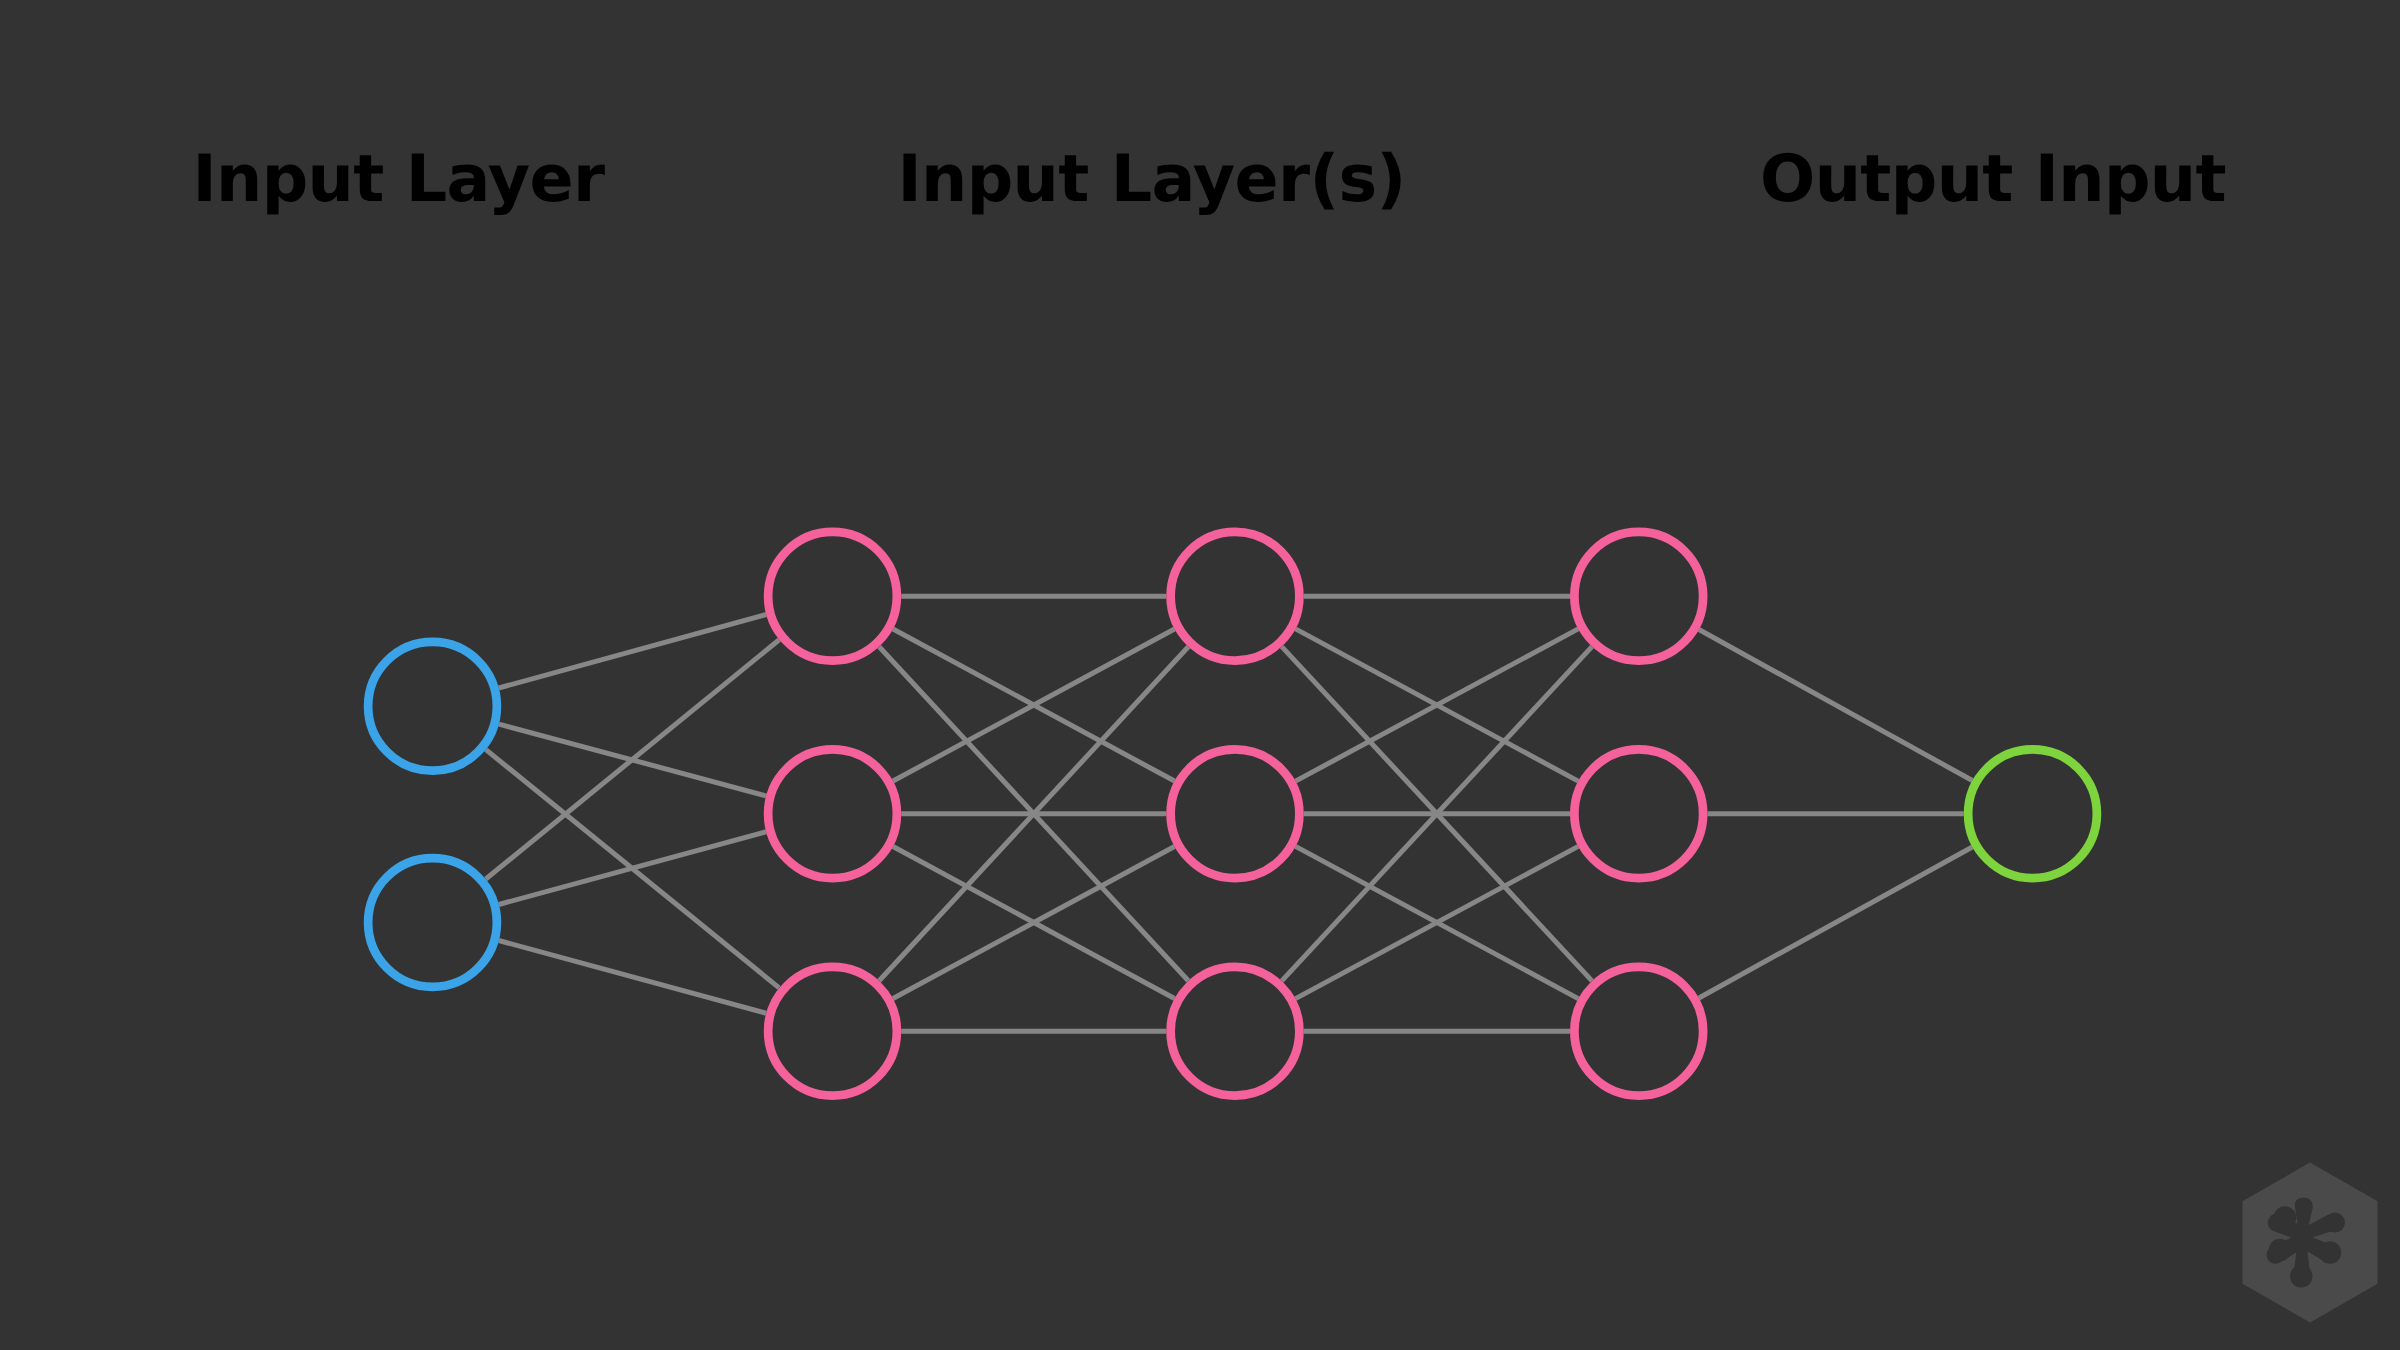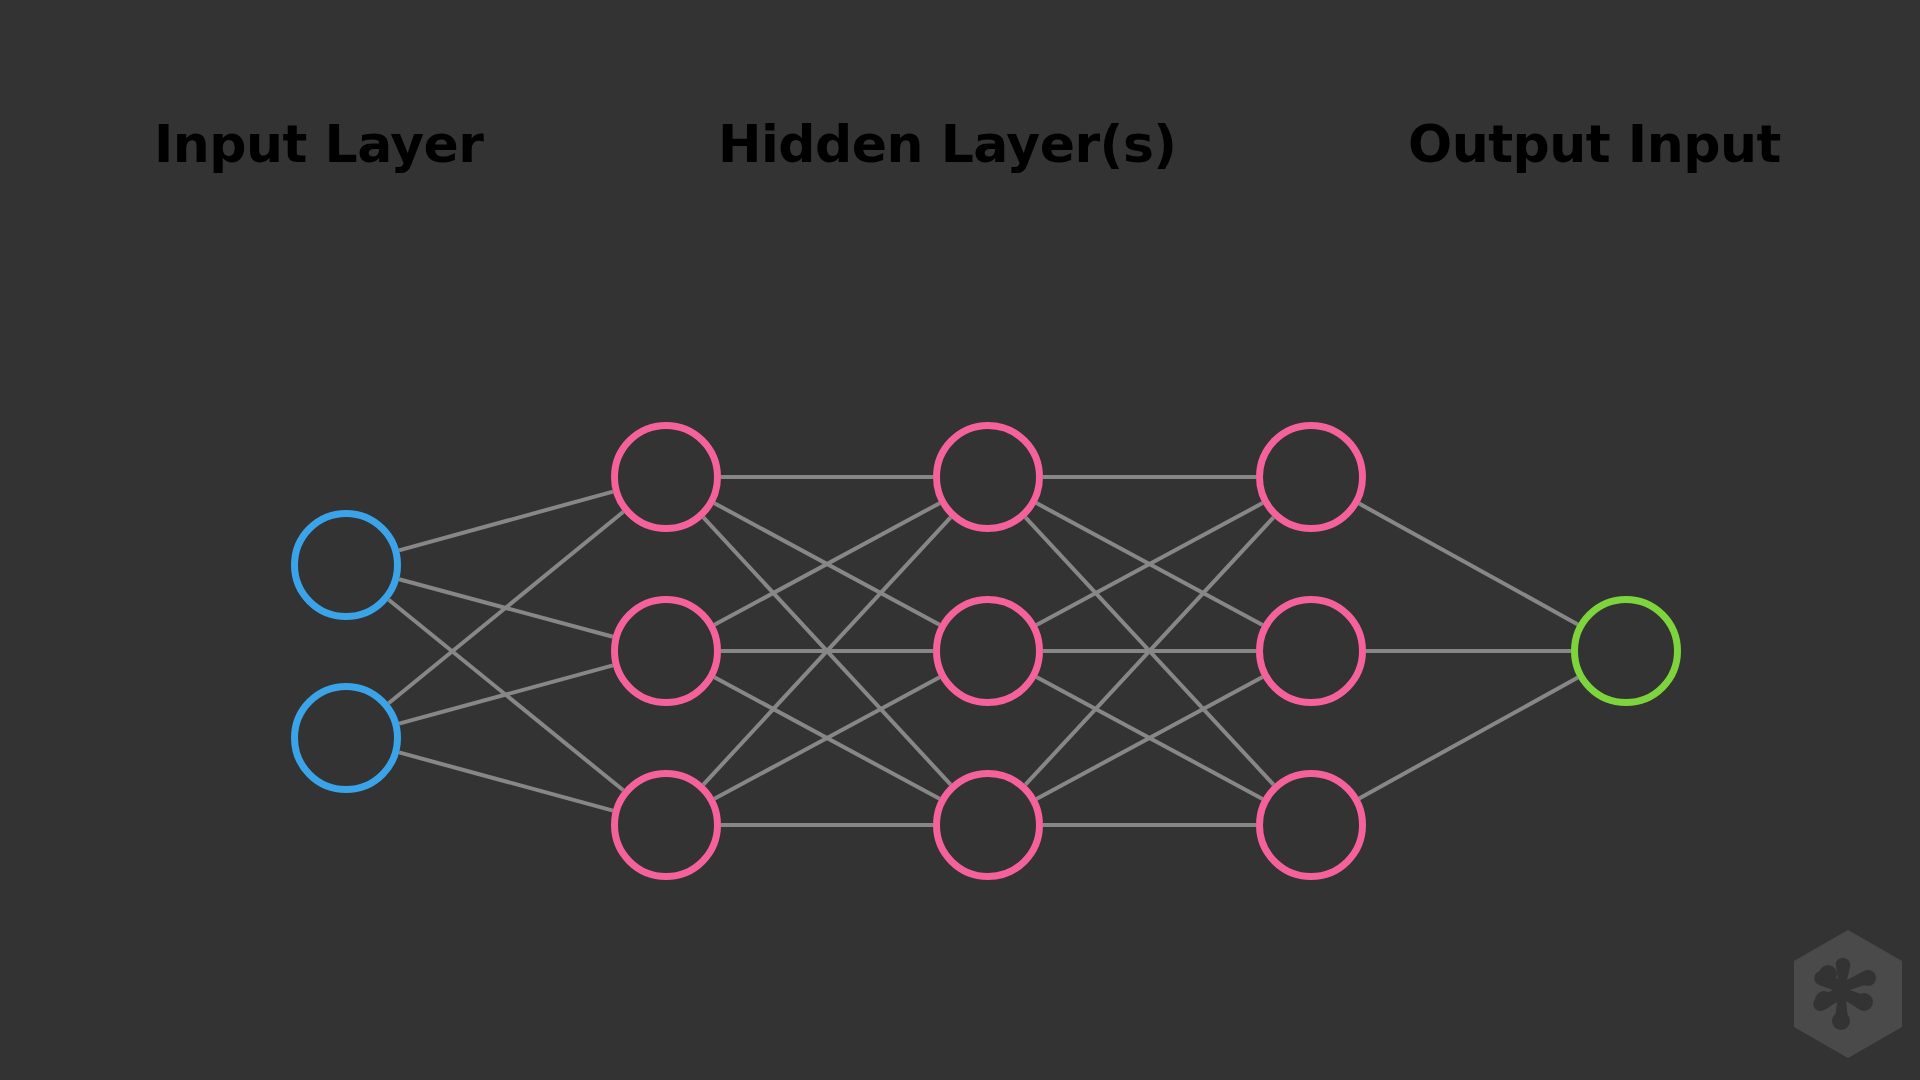--- a/index.html
+++ b/index.html
@@ -98,21 +98,21 @@
         <circle cx="962" cy="825" r="51.5" fill="#333333" stroke="#F4619B" stroke-width="7"></circle>
         <circle cx="1285" cy="477" r="51.5" fill="#333333" stroke="#F4619B" stroke-width="7"></circle>
         <circle cx="1285" cy="651" r="51.5" fill="#333333" stroke="#F4619B" stroke-width="7"></circle>
         <circle cx="1285" cy="825" r="51.5" fill="#333333" stroke="#F4619B" stroke-width="7"></circle>
         <circle cx="1600" cy="651" r="51.5" fill="#333333" stroke="#7ED43C" stroke-width="7"></circle>
       </g>
   </svg>
 
   <div class="layer-title" id="title-input">Input Layer</div>
 
-  <div class="layer-title" id="title-hidden">Hidden Layer(s)</div>
+  <div class="layer-title" id="title-hidden">Input Layer(s)</div>
 
   <div class="layer-title" id="title-output">Output Input</div>
 
   <svg id="watermark" viewBox="0 0 120 132" xmlns="http://www.w3.org/2000/svg">
     <path id="wm-hex" d="M60 2 L114 33 L114 99 L60 130 L6 99 L6 33 Z" fill="#6E6E6E" stroke="none" rx="8"></path>
     <g id="wm-glyph" fill="#333333">
       <path d="M55 30 C60 30 63 34 62 39 L59 52 L74 44 C78 42 82 44 83 48
                C84 52 81 56 77 57 L62 62 L78 68 C82 70 83 74 81 78
                C79 82 75 83 71 81 L58 73 L60 90 C61 95 58 99 54 99
                C49 99 46 95 47 90 L49 74 L36 82 C32 84 28 83 26 79

